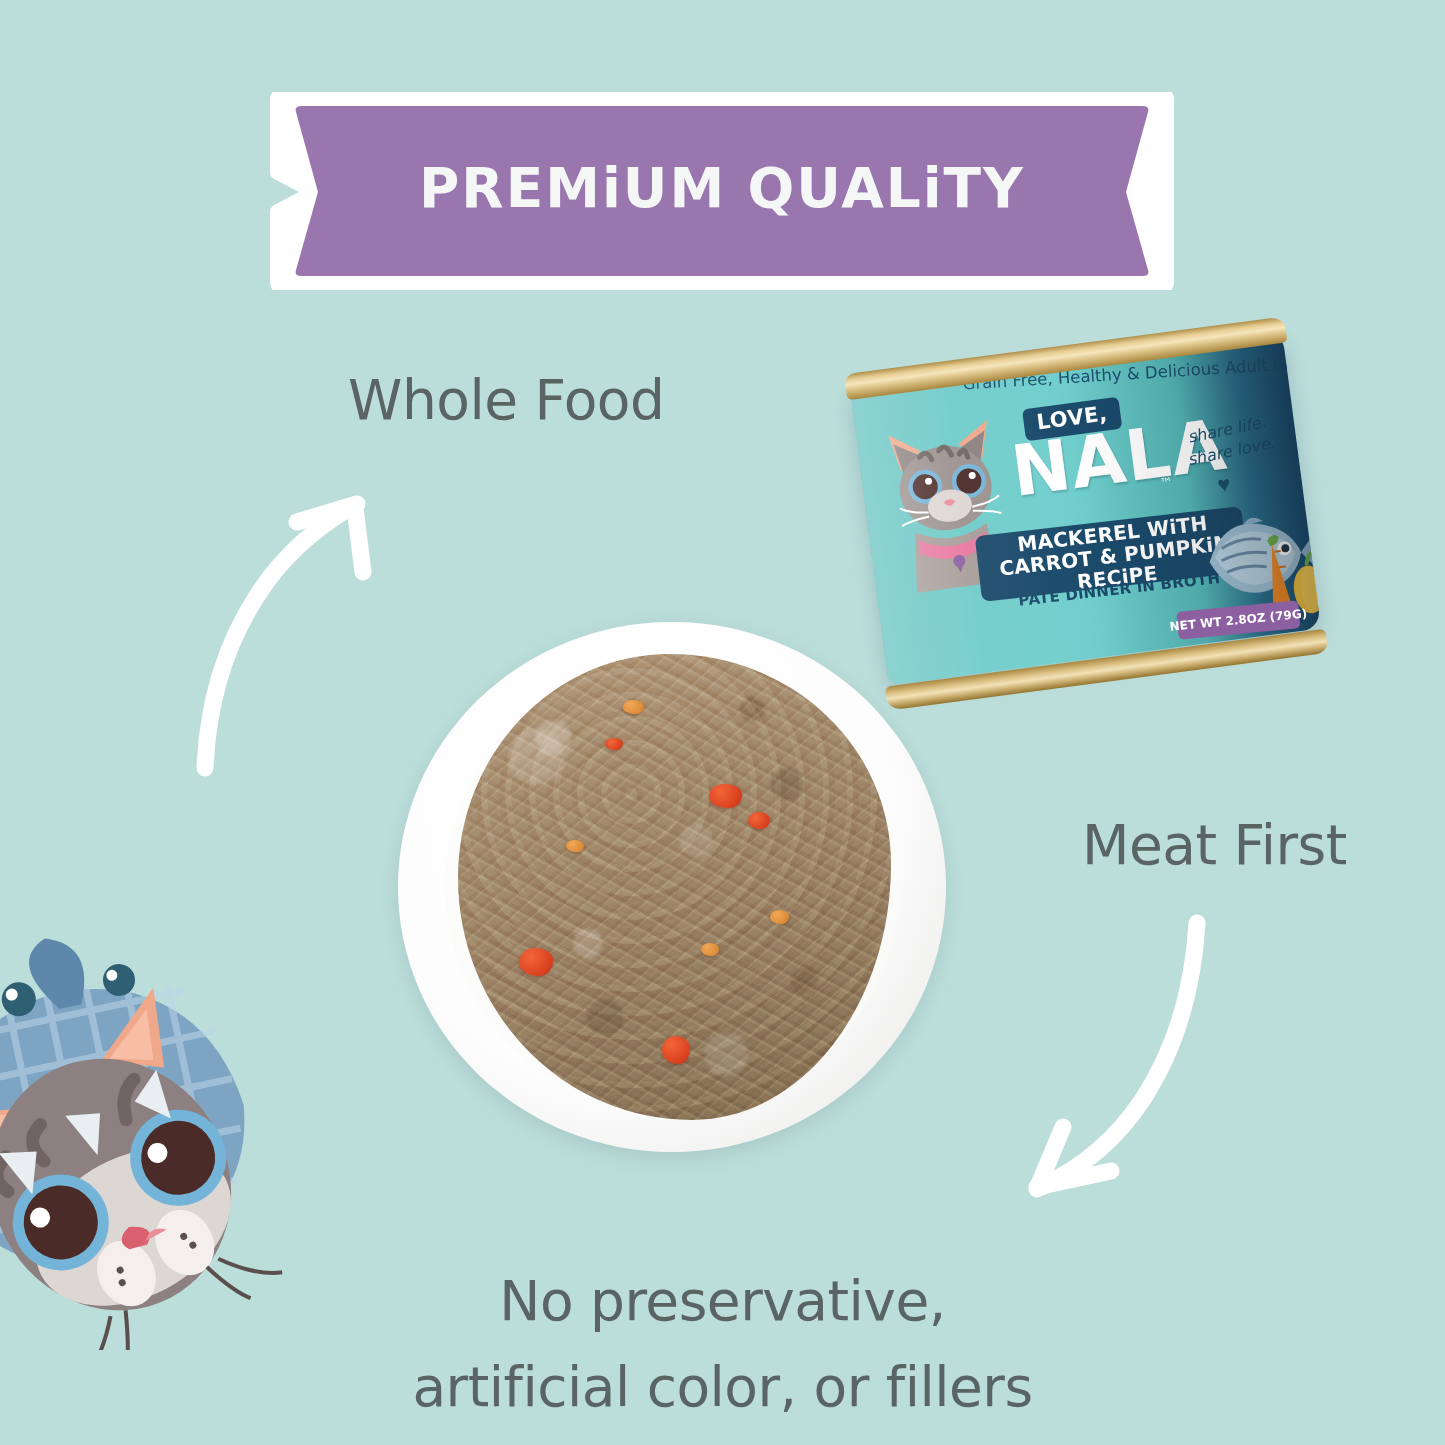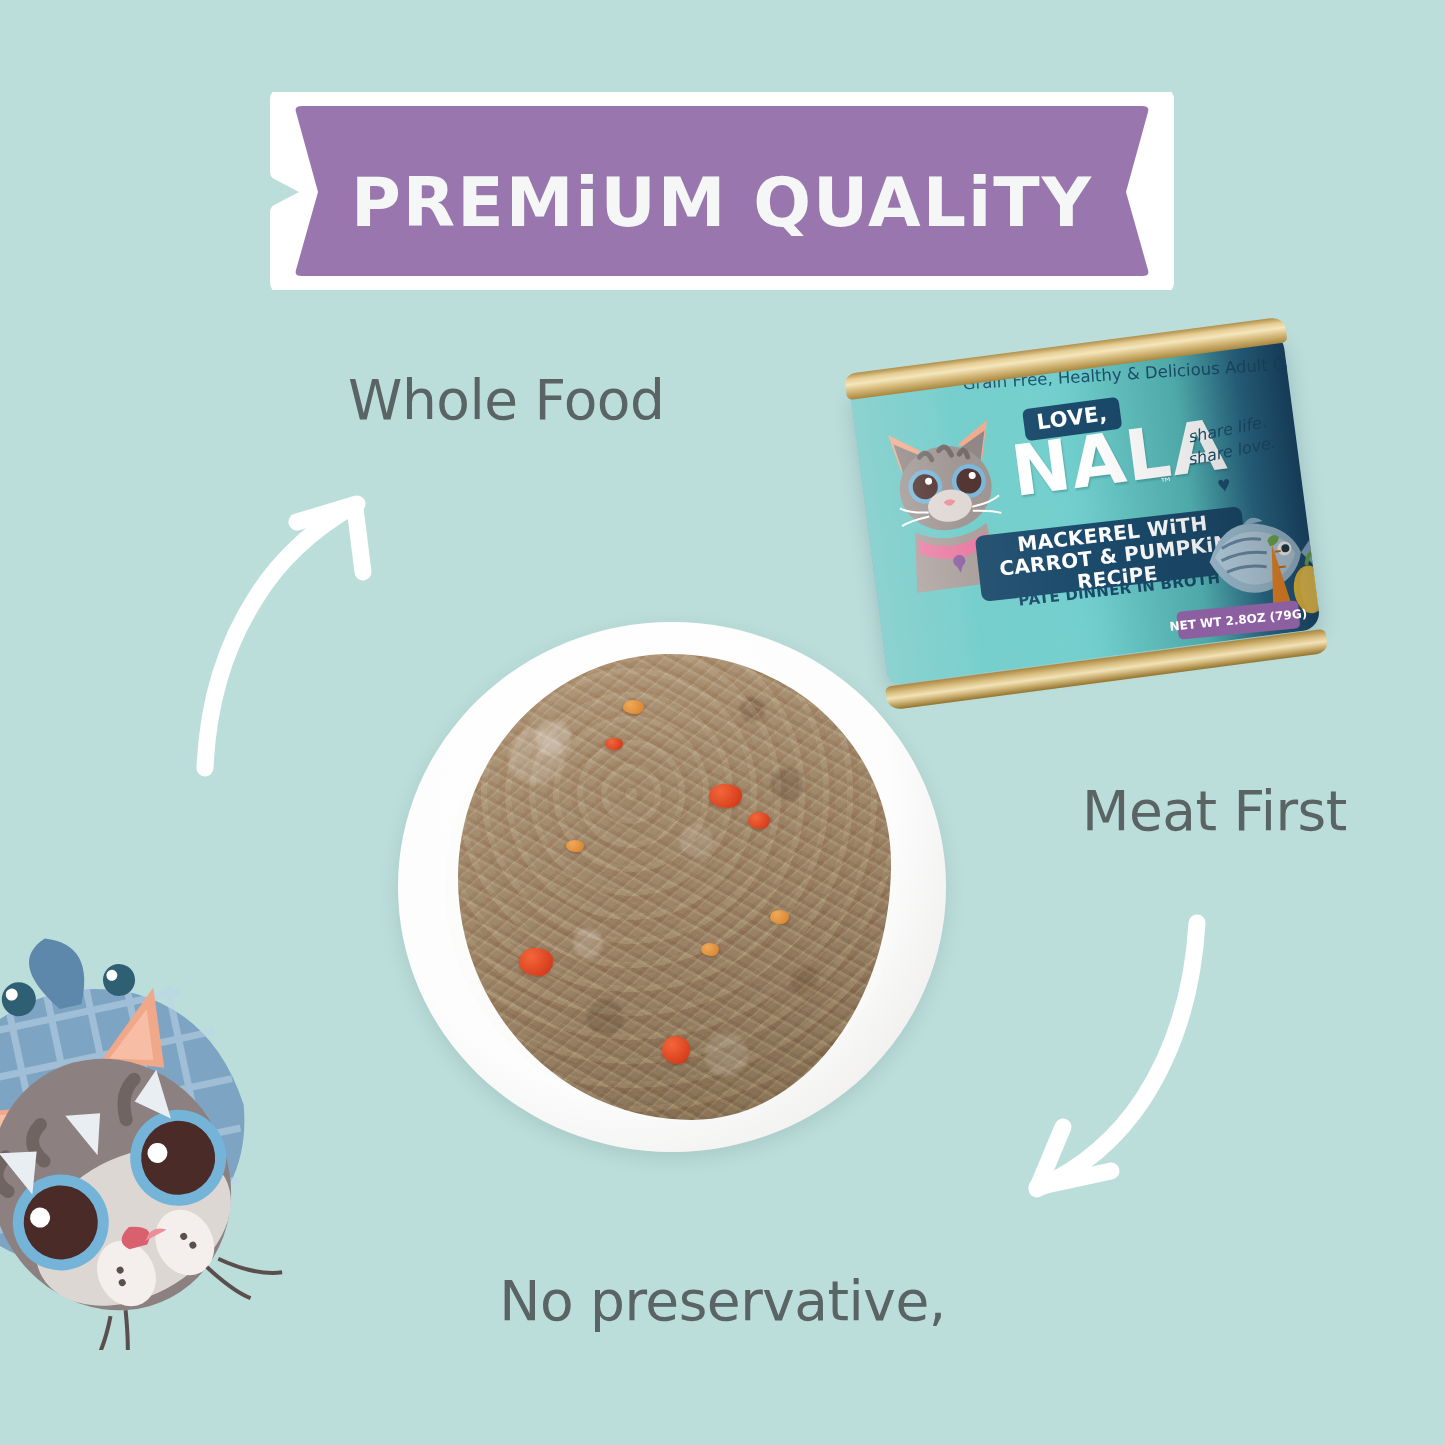--- a/index.html
+++ b/index.html
@@ -19,44 +19,44 @@
     position: absolute;
     left: 268px; top: 92px;
     width: 908px; height: 198px;
   }
   .banner-outline, .banner-fill {
     position: absolute; inset: 0;
     width: 100%; height: 100%;
   }
   .banner-text {
     position: absolute;
-    left: 0; top: 14px; width: 100%; height: 100%;
+    left: 0; top: 0; width: 100%; height: 100%;
     display: flex; align-items: center; justify-content: center;
     color: #f4f7f6;
-    font-size: 68px;
+    font-size: 55px;
     font-weight: 700;
     letter-spacing: 2px;
     text-transform: none;
     font-family: "DejaVu Sans", sans-serif;
     padding-bottom: 6px;
   }
 
   
   .feat {
     position: absolute;
     color: #5a6464;
     font-size: 55px;
     font-weight: 400;
     font-family: "DejaVu Sans", sans-serif;
     white-space: nowrap;
     letter-spacing: -0.5px;
   }
   #feat-whole-meat { left: 348px; top: 368px; }
   #feat-grain-free { left: 52px; top: 813px; }
-  #feat-meat-first { left: 1082px; top: 779px; }
+  #feat-meat-first { left: 1082px; top: 813px; }
   #feat-no-preservative {
     left: 0; top: 1248px; width: 1445px;
     text-align: center;
     line-height: 1.18;
     white-space: normal;
     font-size: 55px;
   }
   #feat-no-preservative span { display: block; margin-top: 21px; }
 
   
@@ -298,20 +298,21 @@
     <div class="banner-text">PREMiUM QUALiTY</div>
   </div>
 
   <div class="feat" id="feat-whole-meat">Whole Food</div>
 
 
   <div class="feat" id="feat-meat-first">Meat First</div>
 
   <div class="feat" id="feat-no-preservative">
     <span>No preservative,</span>
+    <span>artificial color, or fillers</span>
   </div>
 
   <svg class="arrow" id="arrow-up-right" viewBox="0 0 230 300">
     <path d="M20 288 Q24 190 72 116 Q106 62 168 26" stroke="#ffffff" stroke-width="17" fill="none" stroke-linecap="round"></path>
     <path d="M112 42 L172 24" stroke="#ffffff" stroke-width="17" fill="none" stroke-linecap="round"></path>
     <path d="M170 28 L178 92" stroke="#ffffff" stroke-width="17" fill="none" stroke-linecap="round"></path>
   </svg>
 
   <svg class="arrow" id="arrow-down-left" viewBox="0 0 245 300">
     <path d="M222 18 Q216 120 168 194 Q130 252 66 282" stroke="#ffffff" stroke-width="17" fill="none" stroke-linecap="round"></path>

